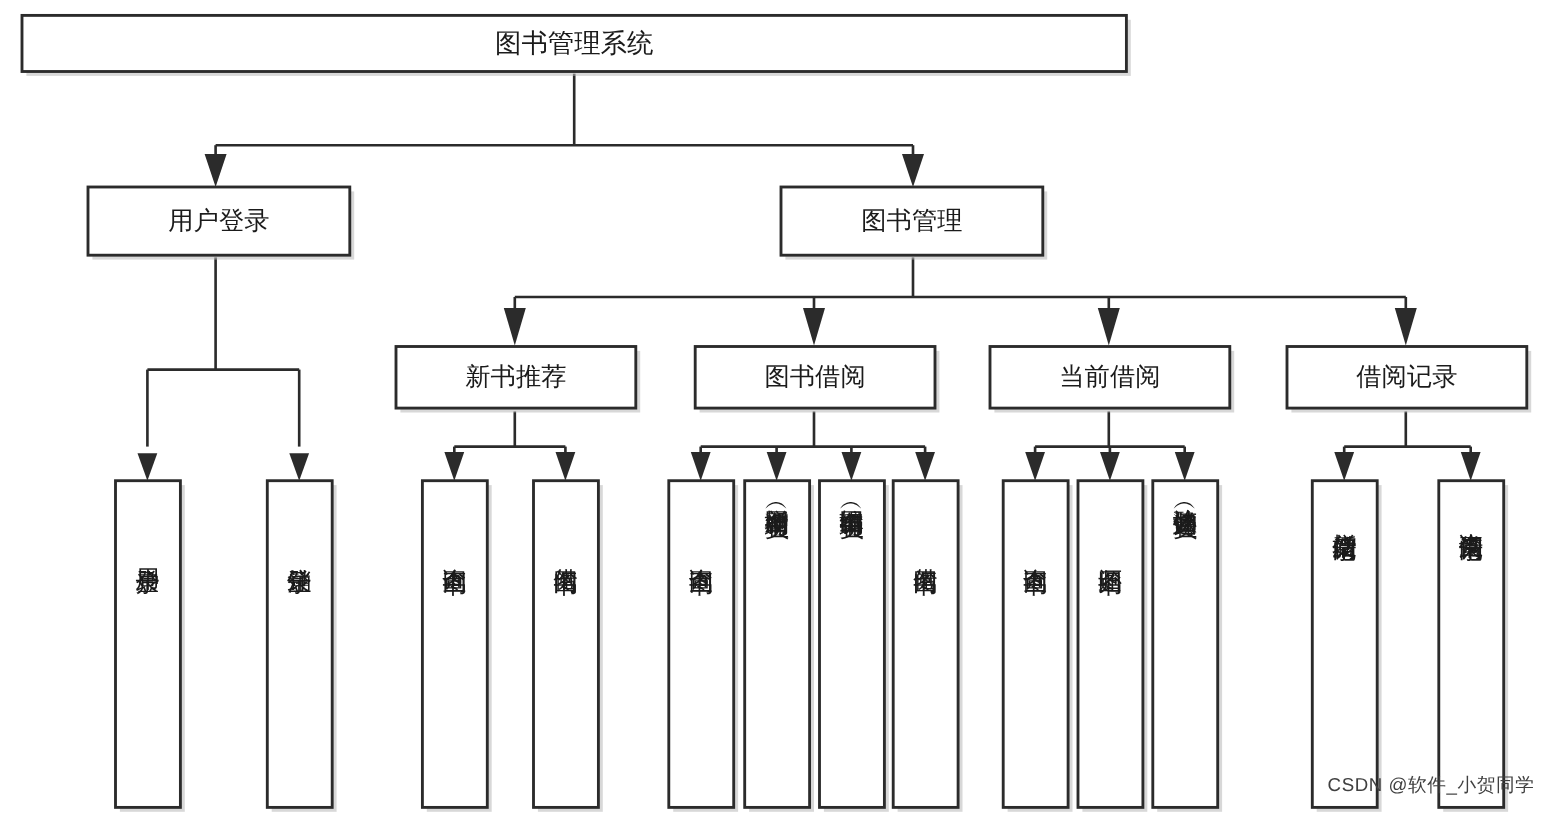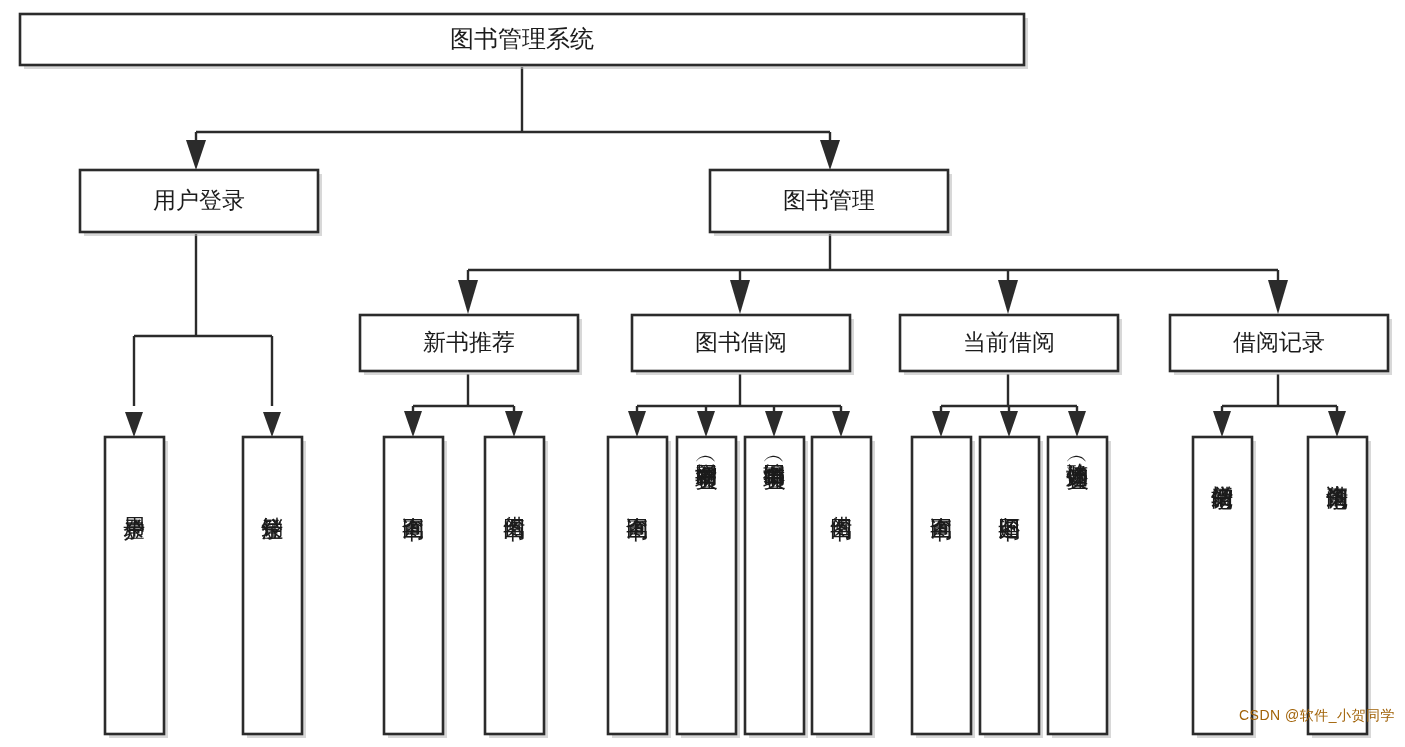--- a/index.html
+++ b/index.html
@@ -79,22 +79,22 @@
     text-orientation: upright;
     letter-spacing: 1px;
     white-space: nowrap;
     text-align: left;
   }
   .watermark {
     position: absolute;
     right: 10px;
     bottom: 4px;
     font-family: "Liberation Sans", "DejaVu Sans", sans-serif;
-    font-size: 14px;
-    color: #a16207;
+    font-size: 17px;
+    color: #404040;
     letter-spacing: 0.5px;
     white-space: nowrap;
     user-select: none;
   }
 </style>
 </head>
 <body>
 
 <div id="diagram-root">
 

